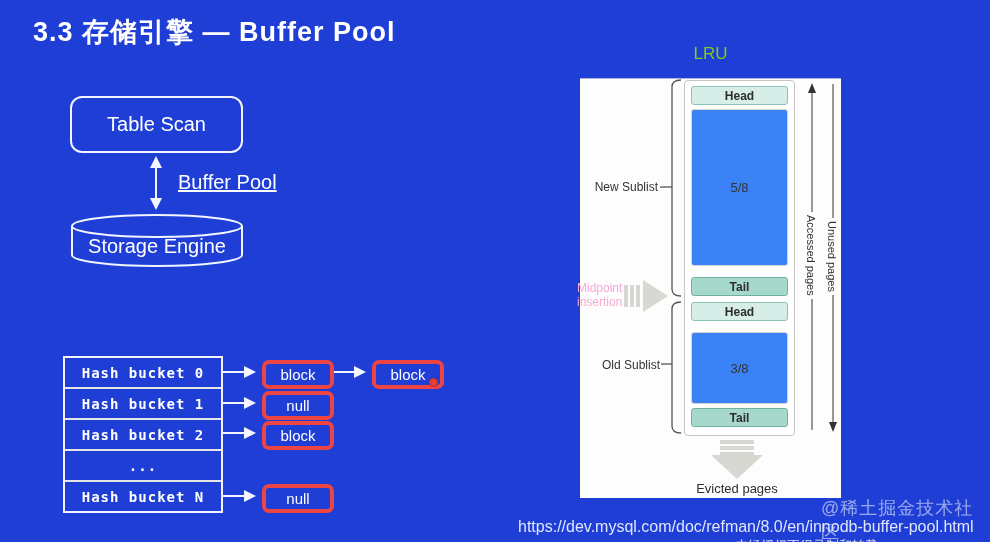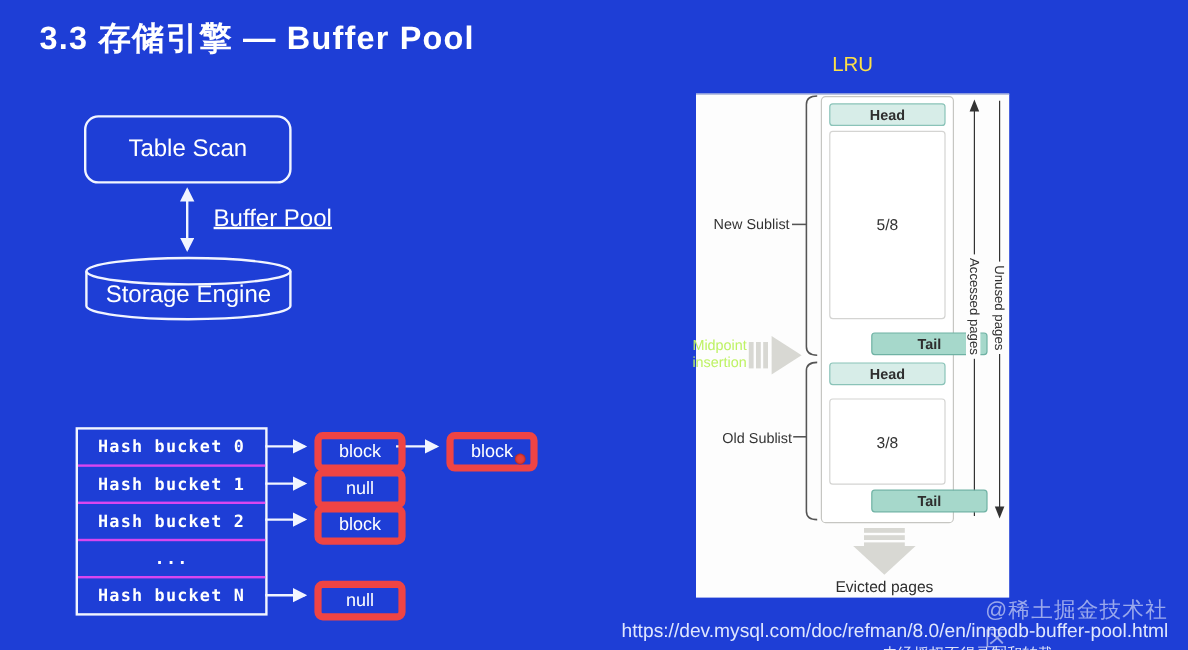--- a/index.html
+++ b/index.html
@@ -9,39 +9,39 @@
   
   .page-title{left:33px;top:14px;font-size:27px;font-weight:bold;color:#ffffff;letter-spacing:1px;}
   
   .table-scan-box{left:70px;top:96px;width:169px;height:53px;border:2px solid #f2f5ff;border-radius:12px;
     display:flex;align-items:center;justify-content:center;color:#fff;font-size:20px;}
   .buffer-pool-label{left:178px;top:171px;font-size:20px;color:#fff;text-decoration:underline;}
   .storage-engine-label{left:70px;top:235px;width:174px;text-align:center;font-size:20px;color:#fff;}
   
   .hashmap-label{left:75px;top:322px;font-size:17px;color:#fff;}
   .hash-table{left:63px;top:356px;width:156px;border:2px solid #f2f5ff;}
-  .hash-row{height:29px;border-top:2px solid #d946ef;display:flex;align-items:center;justify-content:center;
+  .hash-row{height:29px;border-top:2px solid #e5e5e5;display:flex;align-items:center;justify-content:center;
     color:#fff;font-family:"DejaVu Sans Mono",monospace;font-weight:bold;font-size:14px;letter-spacing:1px;}
   .hash-row:first-child{border-top:none;}
-  .node-box{width:64px;height:21px;border:6px solid #ef4444;border-radius:7px;display:flex;align-items:center;
+  .node-box{width:64px;height:21px;border:4px solid #ef4444;border-radius:7px;display:flex;align-items:center;
     justify-content:center;color:#fff;font-size:15px;}
   .red-dot{left:429px;top:378px;width:9px;height:9px;border-radius:50%;background:#e8403a;
     box-shadow:inset 0 0 2px #7e100d;}
   
-  .lru-title{left:580px;top:44px;width:261px;text-align:center;font-size:17px;color:#fde047;}
+  .lru-title{left:580px;top:44px;width:261px;text-align:center;font-size:17px;color:#84cc16;}
   .lru-panel{left:580px;top:78px;width:261px;height:419px;background:#fdfdfd;border-top:1px solid #aab4d8;}
   .lru-list{left:684px;top:80px;width:109px;height:354px;background:#ffffff;border:1px solid #c6c6c2;border-radius:4px;}
   .cap{left:691px;width:95px;height:17px;border-radius:3px;display:flex;align-items:center;justify-content:center;
     font-size:12px;font-weight:bold;color:#2e2e2e;}
   .cap-light{background:#d7ede8;border:1px solid #8ac3b8;}
-  .cap-dark{background:#a6d8cb;border:1px solid #6fb2a4;margin-left:35px;}
-  .frac{left:691px;width:95px;background:#ffffff;border:1px solid #d4d4d2;border-radius:3px;
+  .cap-dark{background:#a6d8cb;border:1px solid #6fb2a4;}
+  .frac{left:691px;width:95px;background:#3b82f6;border:1px solid #d4d4d2;border-radius:3px;
     display:flex;align-items:center;justify-content:center;font-size:13px;color:#333;}
   .sub-label{font-size:12px;color:#333;white-space:nowrap;}
-  .midpoint-label{left:577px;top:281px;width:64px;font-size:12px;line-height:14px;color:#bef264;}
+  .midpoint-label{left:577px;top:281px;width:64px;font-size:12px;line-height:14px;color:#f9a8d4;}
   .block-arrow-bar{background:#d8d8d3;}
   .mid-bar{width:4px;height:22px;top:285px;}
   .mid-tri{left:643px;top:280px;width:0;height:0;border-top:16px solid transparent;
     border-bottom:16px solid transparent;border-left:25px solid #d8d8d3;}
   .ev-bar{height:4px;width:34px;left:720px;}
   .ev-tri{left:711px;top:455px;width:0;height:0;border-left:26px solid transparent;
     border-right:26px solid transparent;border-top:24px solid #d8d8d3;}
   .evicted-label{left:680px;top:481px;width:114px;text-align:center;font-size:13px;color:#2e2e2e;}
   .vtext{writing-mode:vertical-rl;font-size:11px;color:#333;background:#fdfdfd;padding:3px 0;z-index:6;}
   

